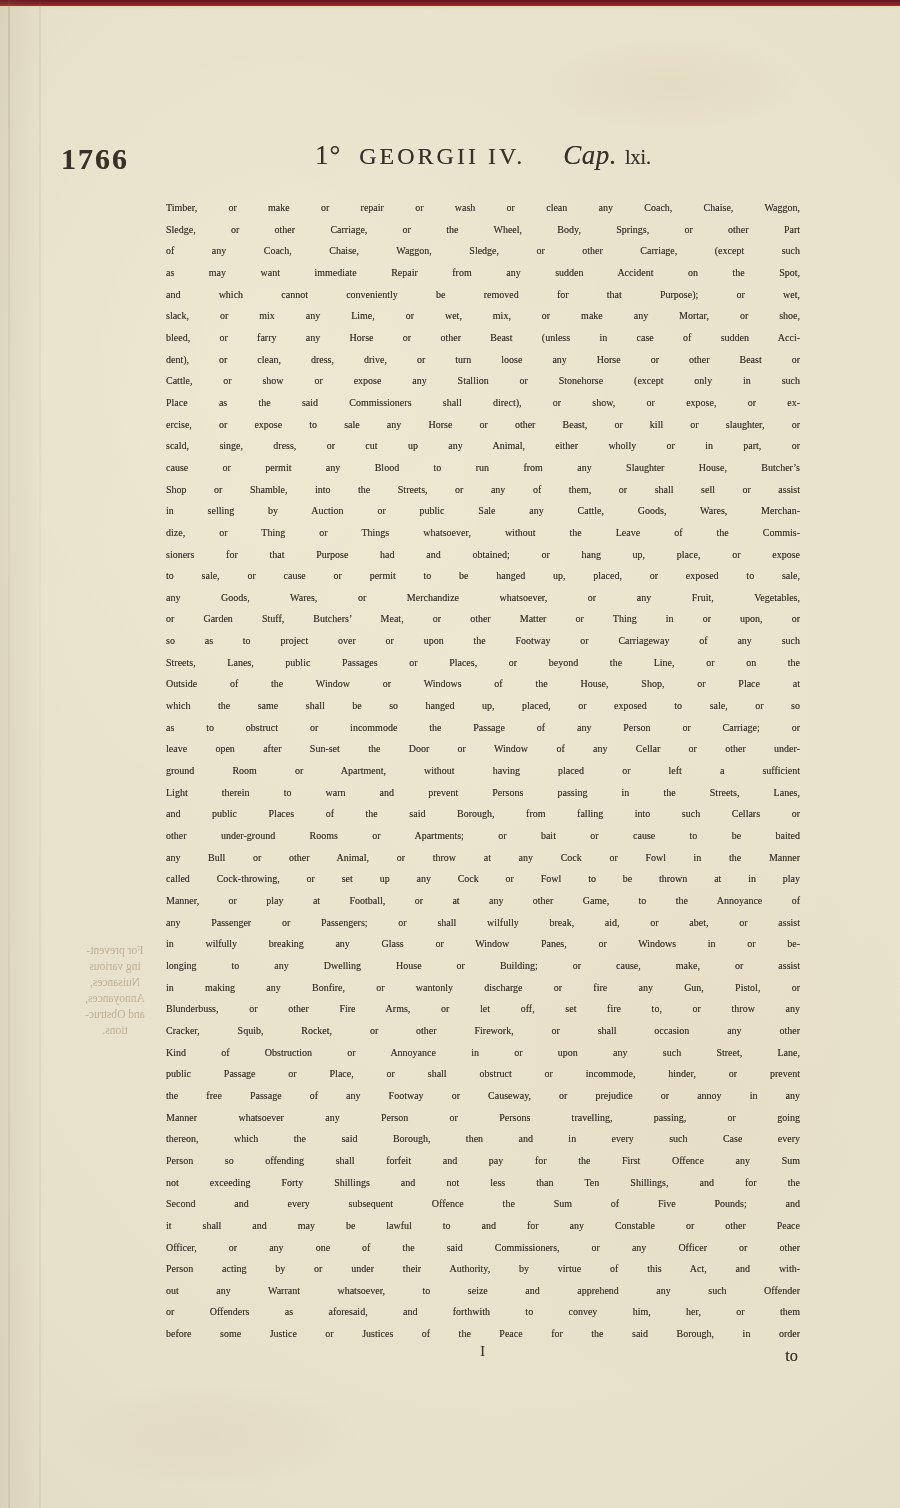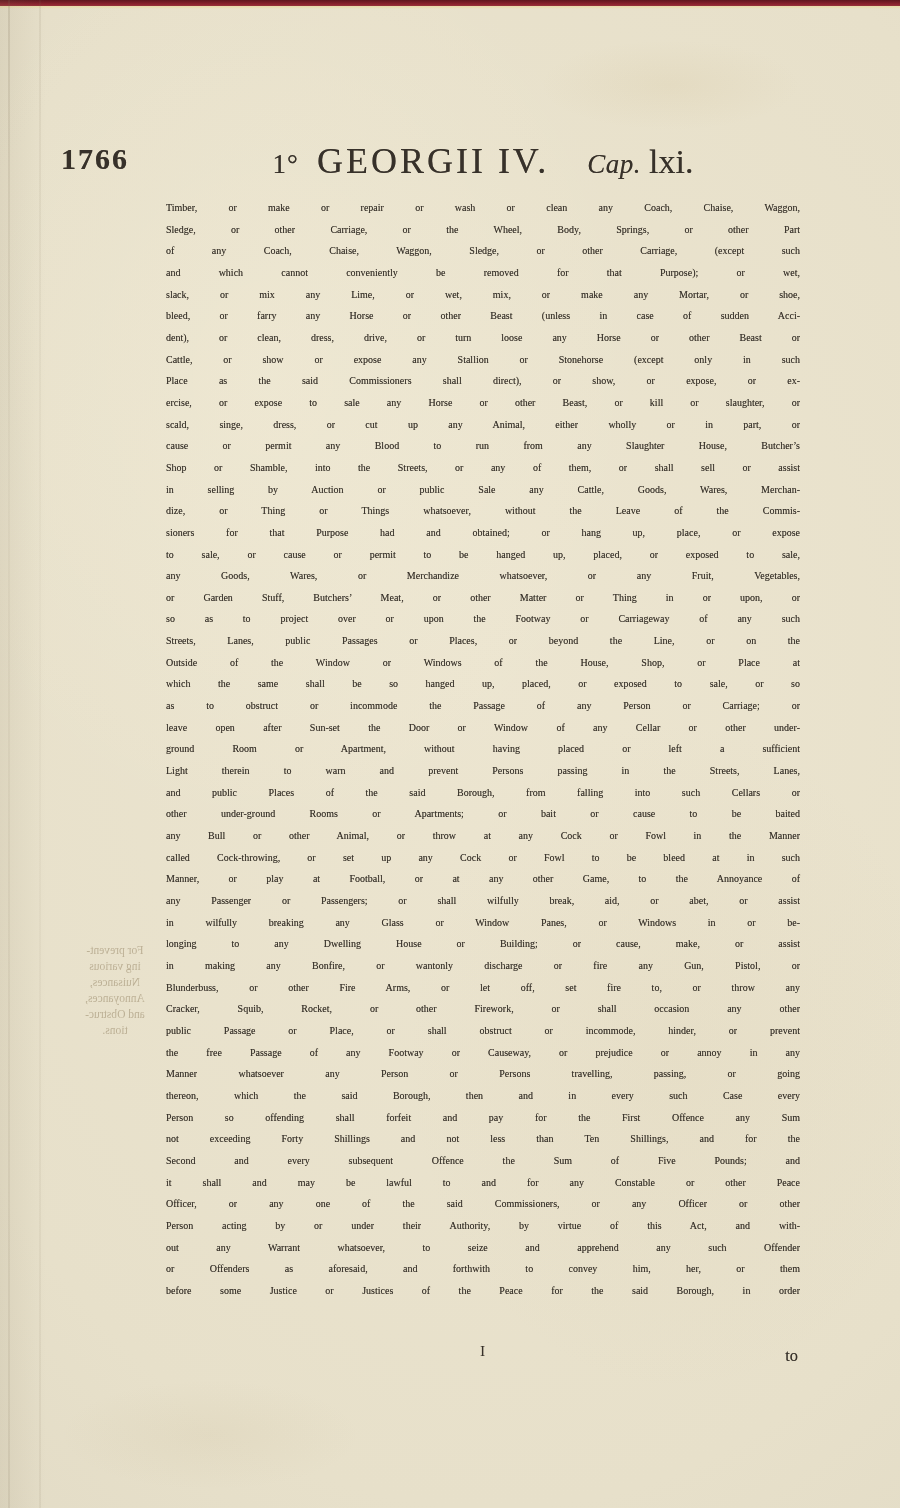--- a/index.html
+++ b/index.html
@@ -40,23 +40,23 @@
     position:absolute;left:61px;top:142px;
     font-size:30px;font-weight:bold;letter-spacing:2px;color:#37312a;
     text-shadow:0 0 0.6px rgba(55,49,39,0.6);
   }
   .running-header{
     position:absolute;left:166px;top:140px;width:634px;
     text-align:center;color:#37312a;white-space:nowrap;
     text-shadow:0 0 0.6px rgba(55,49,39,0.6);
   }
   .running-header .regnal{font-size:27px;letter-spacing:1px;}
-  .running-header .monarch{font-size:36px;letter-spacing:3px;margin-left:14px;}
+  .running-header .monarch{font-size:24px;letter-spacing:3px;margin-left:14px;}
   .running-header .caplabel{font-size:27px;font-style:italic;margin-left:34px;letter-spacing:0.5px;}
-  .running-header .chapter{font-size:34px;margin-left:4px;}
+  .running-header .chapter{font-size:20px;margin-left:4px;}
   .body-block{
     position:absolute;left:166px;top:197px;width:634px;
     color:#37312a;font-size:10px;
     text-shadow:0 0 0.55px rgba(55,49,39,0.55);
   }
   .body-line{
     height:21.66px;line-height:21.66px;
     text-align:justify;text-align-last:justify;
     overflow:visible;white-space:nowrap;
   }
@@ -116,20 +116,21 @@
       <div class="ghost-line">Nuisances,</div>
       <div class="ghost-line">Annoyances,</div>
       <div class="ghost-line">and Obstruc-</div>
       <div class="ghost-line">tions.</div>
     </div>
 
   <div class="body-block">
       <div class="body-line">Timber, or make or repair or wash or clean any Coach, Chaise, Waggon,</div>
       <div class="body-line">Sledge, or other Carriage, or the Wheel, Body, Springs, or other Part</div>
       <div class="body-line">of any Coach, Chaise, Waggon, Sledge, or other Carriage, (except such</div>
+      <div class="body-line">as may want immediate Repair from any sudden Accident on the Spot,</div>
       <div class="body-line">and which cannot conveniently be removed for that Purpose); or wet,</div>
       <div class="body-line">slack, or mix any Lime, or wet, mix, or make any Mortar, or shoe,</div>
       <div class="body-line">bleed, or farry any Horse or other Beast (unless in case of sudden Acci-</div>
       <div class="body-line">dent), or clean, dress, drive, or turn loose any Horse or other Beast or</div>
       <div class="body-line">Cattle, or show or expose any Stallion or Stonehorse (except only in such</div>
       <div class="body-line">Place as the said Commissioners shall direct), or show, or expose, or ex-</div>
       <div class="body-line">ercise, or expose to sale any Horse or other Beast, or kill or slaughter, or</div>
       <div class="body-line">scald, singe, dress, or cut up any Animal, either wholly or in part, or</div>
       <div class="body-line">cause or permit any Blood to run from any Slaughter House, Butcher’s</div>
       <div class="body-line">Shop or Shamble, into the Streets, or any of them, or shall sell or assist</div>
@@ -143,28 +144,29 @@
       <div class="body-line">Streets, Lanes, public Passages or Places, or beyond the Line, or on the</div>
       <div class="body-line">Outside of the Window or Windows of the House, Shop, or Place at</div>
       <div class="body-line">which the same shall be so hanged up, placed, or exposed to sale, or so</div>
       <div class="body-line">as to obstruct or incommode the Passage of any Person or Carriage; or</div>
       <div class="body-line">leave open after Sun-set the Door or Window of any Cellar or other under-</div>
       <div class="body-line">ground Room or Apartment, without having placed or left a sufficient</div>
       <div class="body-line">Light therein to warn and prevent Persons passing in the Streets, Lanes,</div>
       <div class="body-line">and public Places of the said Borough, from falling into such Cellars or</div>
       <div class="body-line">other under-ground Rooms or Apartments; or bait or cause to be baited</div>
       <div class="body-line">any Bull or other Animal, or throw at any Cock or Fowl in the Manner</div>
-      <div class="body-line">called Cock-throwing, or set up any Cock or Fowl to be bleed at in such</div>
+      <div class="body-line">called Cock-throwing, or set up any Cock or Fowl to be thrown at in play</div>
       <div class="body-line">Manner, or play at Football, or at any other Game, to the Annoyance of</div>
       <div class="body-line">any Passenger or Passengers; or shall wilfully break, aid, or abet, or assist</div>
       <div class="body-line">in wilfully breaking any Glass or Window Panes, or Windows in or be-</div>
       <div class="body-line">longing to any Dwelling House or Building; or cause, make, or assist</div>
       <div class="body-line">in making any Bonfire, or wantonly discharge or fire any Gun, Pistol, or</div>
       <div class="body-line">Blunderbuss, or other Fire Arms, or let off, set fire to, or throw any</div>
       <div class="body-line">Cracker, Squib, Rocket, or other Firework, or shall occasion any other</div>
+      <div class="body-line">Kind of Obstruction or Annoyance in or upon any such Street, Lane,</div>
       <div class="body-line">public Passage or Place, or shall obstruct or incommode, hinder, or prevent</div>
       <div class="body-line">the free Passage of any Footway or Causeway, or prejudice or annoy in any</div>
       <div class="body-line">Manner whatsoever any Person or Persons travelling, passing, or going</div>
       <div class="body-line">thereon, which the said Borough, then and in every such Case every</div>
       <div class="body-line">Person so offending shall forfeit and pay for the First Offence any Sum</div>
       <div class="body-line">not exceeding Forty Shillings and not less than Ten Shillings, and for the</div>
       <div class="body-line">Second and every subsequent Offence the Sum of Five Pounds; and</div>
       <div class="body-line">it shall and may be lawful to and for any Constable or other Peace</div>
       <div class="body-line">Officer, or any one of the said Commissioners, or any Officer or other</div>
       <div class="body-line">Person acting by or under their Authority, by virtue of this Act, and with-</div>

